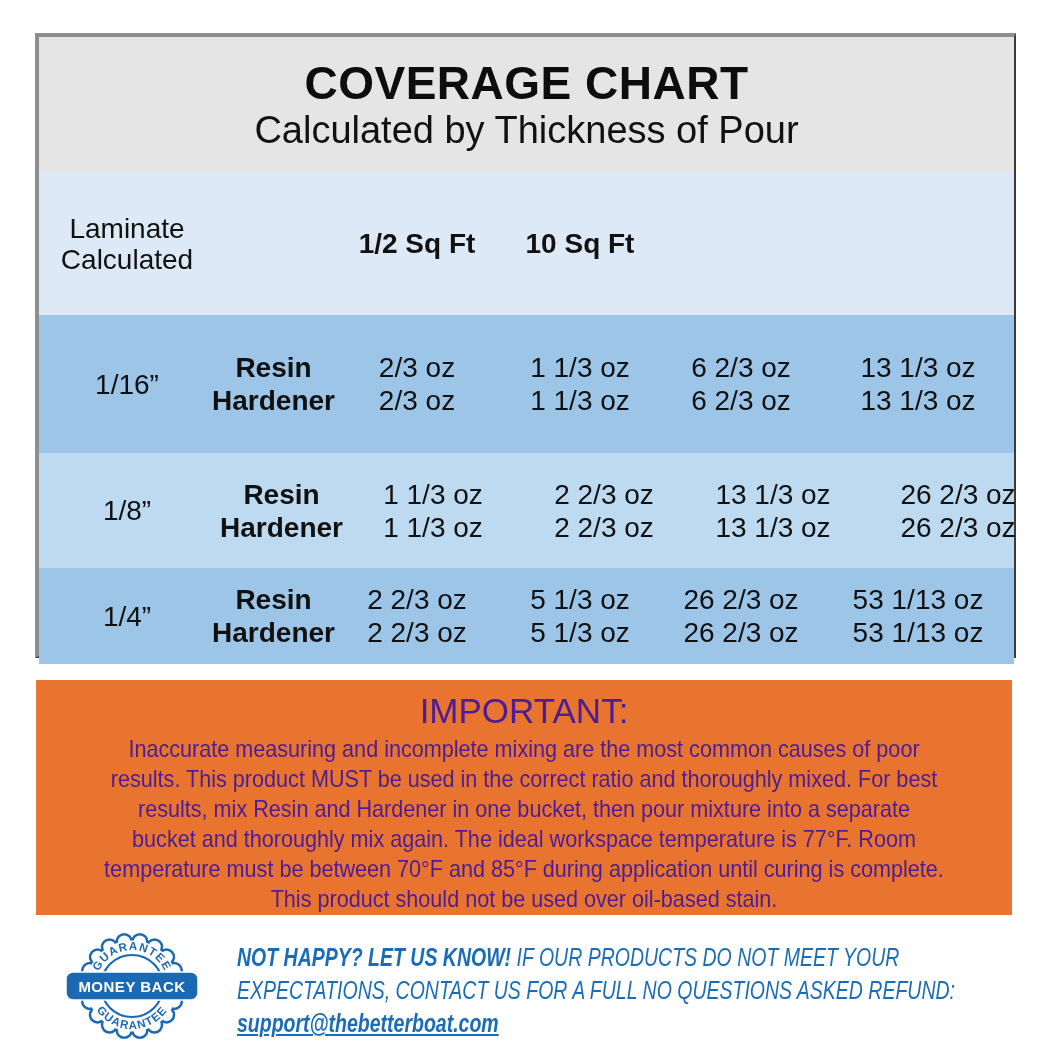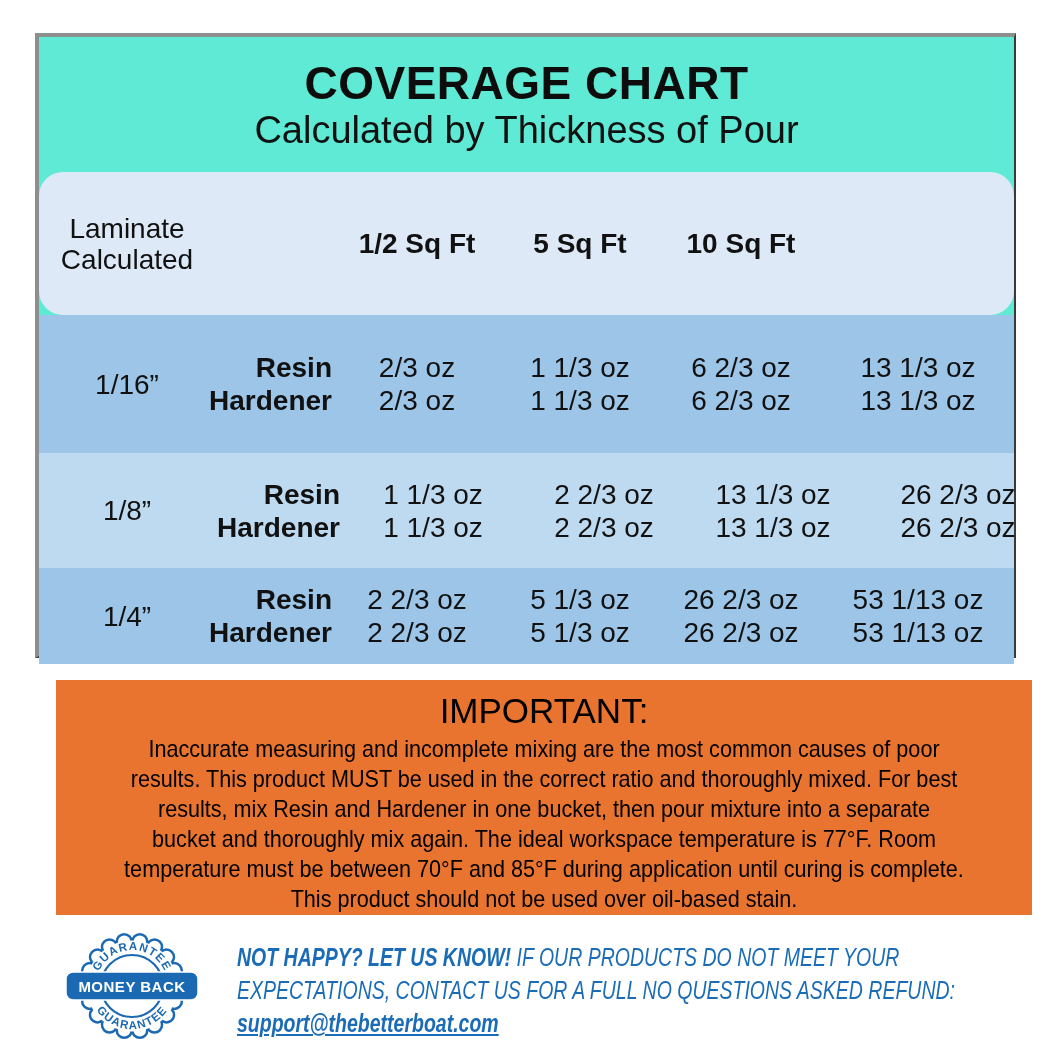--- a/index.html
+++ b/index.html
@@ -3,44 +3,44 @@
 <meta charset="utf-8">
 <style>
   html,body{margin:0;padding:0;}
   body{
     width:1050px;height:1050px;position:relative;background:#ffffff;
     font-family:"Liberation Sans",sans-serif;overflow:hidden;
   }
   
   .frame{
     position:absolute;left:35px;top:33px;width:981px;height:625px;
-    box-sizing:border-box;background:#5eead4;
+    box-sizing:border-box;background:#e5e5e5;
     border-top:4px solid #8e8e8e;border-left:4px solid #8e8e8e;
     border-right:2px solid #3a3a3a;border-bottom:2px solid #3a3a3a;
   }
   .title-area{height:135px;text-align:center;padding-top:20px;box-sizing:border-box;}
   .title{font-size:46px;font-weight:bold;color:#0d0d0d;line-height:52px;letter-spacing:.5px;}
   .subtitle{font-size:38px;color:#111;line-height:42px;}
   
   .trow{display:grid;grid-template-columns:176px 119px 166px 160px 162px 192px;width:975px;}
-  .thead{height:143px;background:#dde9f6;border-radius:24px;}
+  .thead{height:143px;background:#dde9f6;}
   .tr1{height:138px;background:#9cc5e8;}
   .tr2{height:115px;background:#bedaf0;gap:8px;}
   .tr3{height:96px;background:#9cc5e8;}
   .cell{
     display:flex;flex-direction:column;justify-content:center;align-items:center;
     font-size:28px;color:#111;line-height:33px;
   }
   .cell.hdr{font-weight:bold;text-align:center;}
   .cell.corner{line-height:31px;}
-  .cell.labels{align-items:flex-end;font-weight:bold;padding-right:2px;box-sizing:border-box;}
+  .cell.labels{font-weight:bold;padding-right:2px;box-sizing:border-box;}
   
   .important{
     position:absolute;left:36px;top:680px;width:976px;height:235px;
-    background:#e9742f;color:#000000;text-align:center;box-sizing:border-box;margin-left:20px;
+    background:#e9742f;color:#4c1d95;text-align:center;box-sizing:border-box;
   }
   .imp-heading{font-size:35px;line-height:40px;margin-top:11px;}
   .imp-body{margin-top:3px;font-size:24px;line-height:30px;transform:scaleX(.9);transform-origin:50% 0;}
   .imp-line{white-space:nowrap;}
   
   .badge{position:absolute;left:62px;top:931px;}
   .gtext{
     position:absolute;left:237px;top:941px;color:#1b6cb6;font-style:italic;
     font-size:25px;line-height:33px;transform:scaleX(.78);transform-origin:left top;
     white-space:nowrap;
@@ -57,21 +57,20 @@
     <div class="subtitle">Calculated by Thickness of Pour</div>
   </div>
 
   <div class="trow thead">
     <div class="cell corner">
       <div>Laminate</div>
       <div>Calculated</div>
     </div>
     <div class="cell"></div>
     <div class="cell hdr">1/2 Sq Ft</div>
-    <div class="cell hdr">5 Sq Ft</div>
     <div class="cell hdr">10 Sq Ft</div>
   </div>
 
   <div class="trow tr1">
     <div class="cell">1/16”</div>
     <div class="cell labels">
       <div>Resin</div>
       <div>Hardener</div>
     </div>
     <div class="cell">

